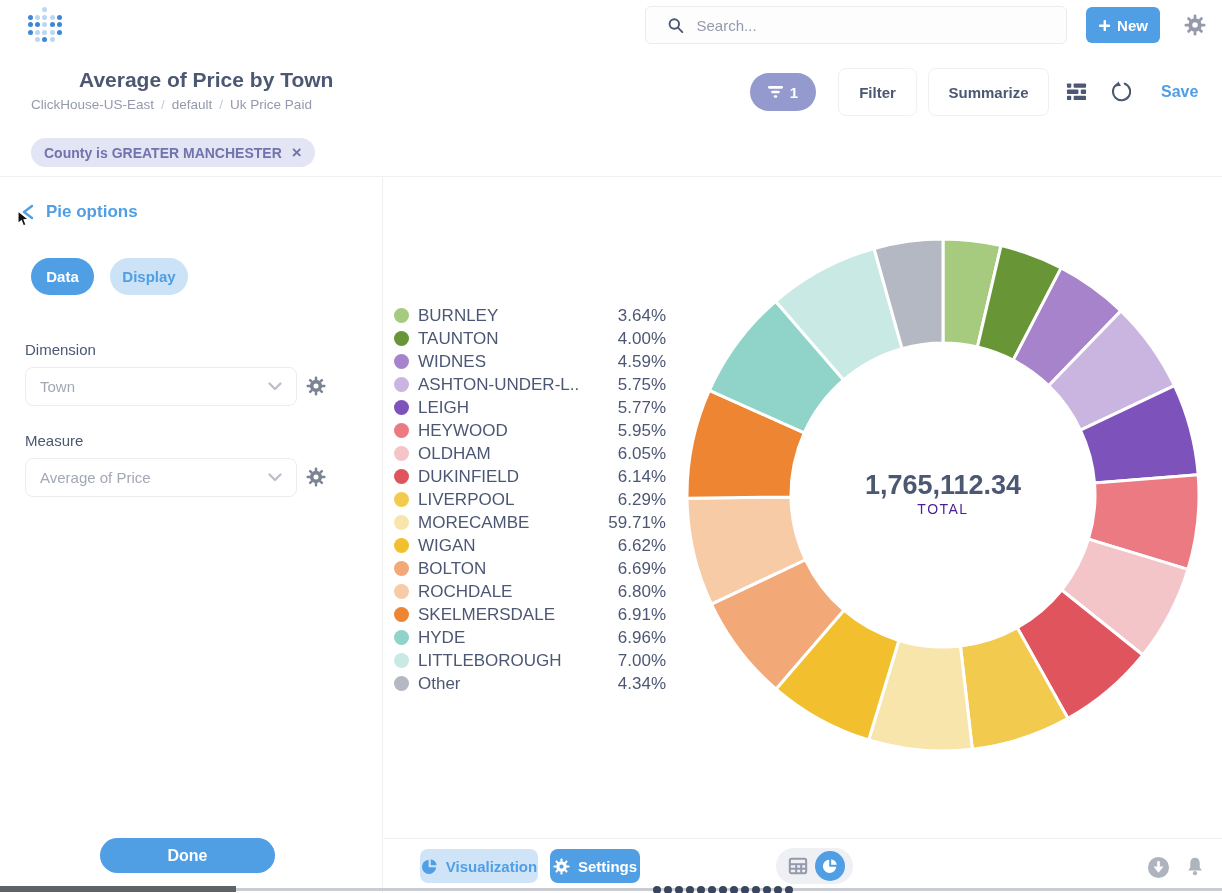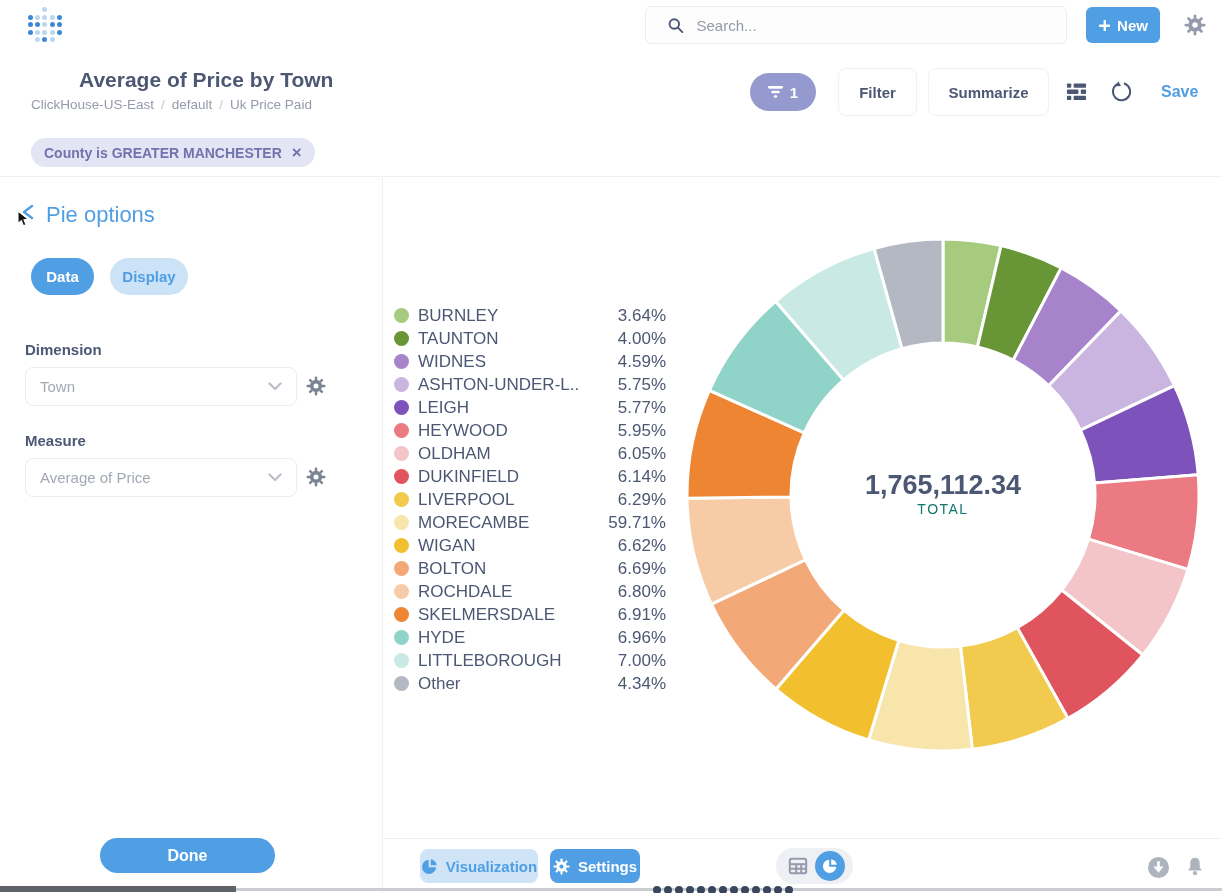--- a/index.html
+++ b/index.html
@@ -42,27 +42,27 @@
 
   
   #filter-row { position:absolute; left:0; top:130px; width:1222px; height:47px; border-bottom:1px solid #F0F0F0; }
   #filter-pill { position:absolute; left:31px; top:8px; height:29px; background:#E3E4F4; border-radius:15px;
     display:flex; align-items:center; padding:0 13px; gap:10px; color:#7173AD; font-weight:700; font-size:14px; cursor:pointer; }
   #filter-pill .x { font-size:17px; font-weight:700; color:#7173AD; line-height:1; cursor:pointer; }
 
   
   #sidebar { position:absolute; left:0; top:178px; width:383px; height:715px; background:#fff; border-right:1px solid #F0F0F0; }
   #back-chevron { position:absolute; left:21px; top:26px; width:14px; height:16px; color:#509EE3; cursor:pointer; }
-  #pie-options-title { position:absolute; left:46px; top:24px; font-size:22px; font-weight:400; color:#509EE3; cursor:pointer; }
+  #pie-options-title { position:absolute; left:46px; top:24px; font-size:17px; font-weight:700; color:#509EE3; cursor:pointer; }
   #cursor { position:absolute; left:16px; top:32px; width:16px; height:18px; pointer-events:none; }
   .tab { position:absolute; top:80px; height:37px; border-radius:19px; font-size:15px; font-weight:700;
     display:flex; align-items:center; justify-content:center; cursor:pointer; }
   #tab-data { left:31px; width:63px; background:#509EE3; color:#fff; }
   #tab-display { left:110px; width:78px; background:#CBE2F7; color:#509EE3; }
-  .field-label { position:absolute; left:25px; font-size:15px; font-weight:700; color:#4C5773; }
+  .field-label { position:absolute; left:25px; font-size:15px; font-weight:400; color:#4C5773; }
   .select { position:absolute; left:25px; width:272px; height:39px; border:1px solid #ECECEC; border-radius:8px;
     background:#fff; display:flex; align-items:center; padding:0 14px; font-size:15px; color:#A2A8B3; cursor:pointer; }
   .select .chev { margin-left:auto; width:14px; height:9px; color:#B9BEC7; }
   .gear-small { position:absolute; left:306px; width:20px; height:20px; color:#7C8494; cursor:pointer; }
   #done-btn { position:absolute; left:100px; top:660px; width:175px; height:35px; background:#509EE3;
     border-radius:18px; color:#fff; font-size:16px; font-weight:700; display:flex; align-items:center;
     justify-content:center; cursor:pointer; }
 
   
   #chart-area { position:absolute; left:384px; top:178px; width:838px; height:660px; background:#fff; }
@@ -70,21 +70,21 @@
   .legend-row { display:flex; align-items:center; height:23px; cursor:pointer; }
   .legend-row .dot { width:15px; height:15px; border-radius:50%; flex:0 0 15px; }
   .legend-row .lname { margin-left:9px; font-size:17px; color:#4C5773; white-space:nowrap;text-align:right; }
   .legend-row .lpct { margin-left:auto; font-size:17px; color:#4C5773; }
   #donut-wrap { position:absolute; left:297px; top:55px; width:524px; height:524px; }
   #donut { width:524px; height:524px; }
   #donut path { cursor:pointer; }
   #total-value { position:absolute; left:0; top:237px; width:524px; text-align:center; font-size:27px;
     font-weight:700; color:#4C5773; }
   #total-label { position:absolute; left:0; top:268px; width:524px; text-align:center; font-size:14px;
-    color:#0f766e; letter-spacing:1.5px; }
+    color:#4c1d95; letter-spacing:1.5px; }
 
   
   #bottom-bar { position:absolute; left:384px; top:838px; width:838px; height:50px; background:#fff; border-top:1px solid #F0F0F0;padding-left:44px; }
   #viz-btn { position:absolute; left:36px; top:10px; width:118px; height:34px; background:#CFE4F7; border-radius:8px;
     color:#509EE3; font-size:15px; font-weight:700; display:flex; align-items:center; justify-content:center; gap:8px; cursor:pointer; }
   #settings-btn { position:absolute; left:166px; top:10px; width:90px; height:34px; background:#509EE3; border-radius:8px;
     color:#fff; font-size:15px; font-weight:700; display:flex; align-items:center; justify-content:center; gap:8px; cursor:pointer; }
   #viz-toggle { position:absolute; left:392px; top:9px; width:77px; height:36px; background:#EEF0F4; border-radius:18px;
     display:flex; align-items:center; }
   #toggle-table { margin-left:12px; width:20px; height:20px; color:#949AAB; cursor:pointer; }

